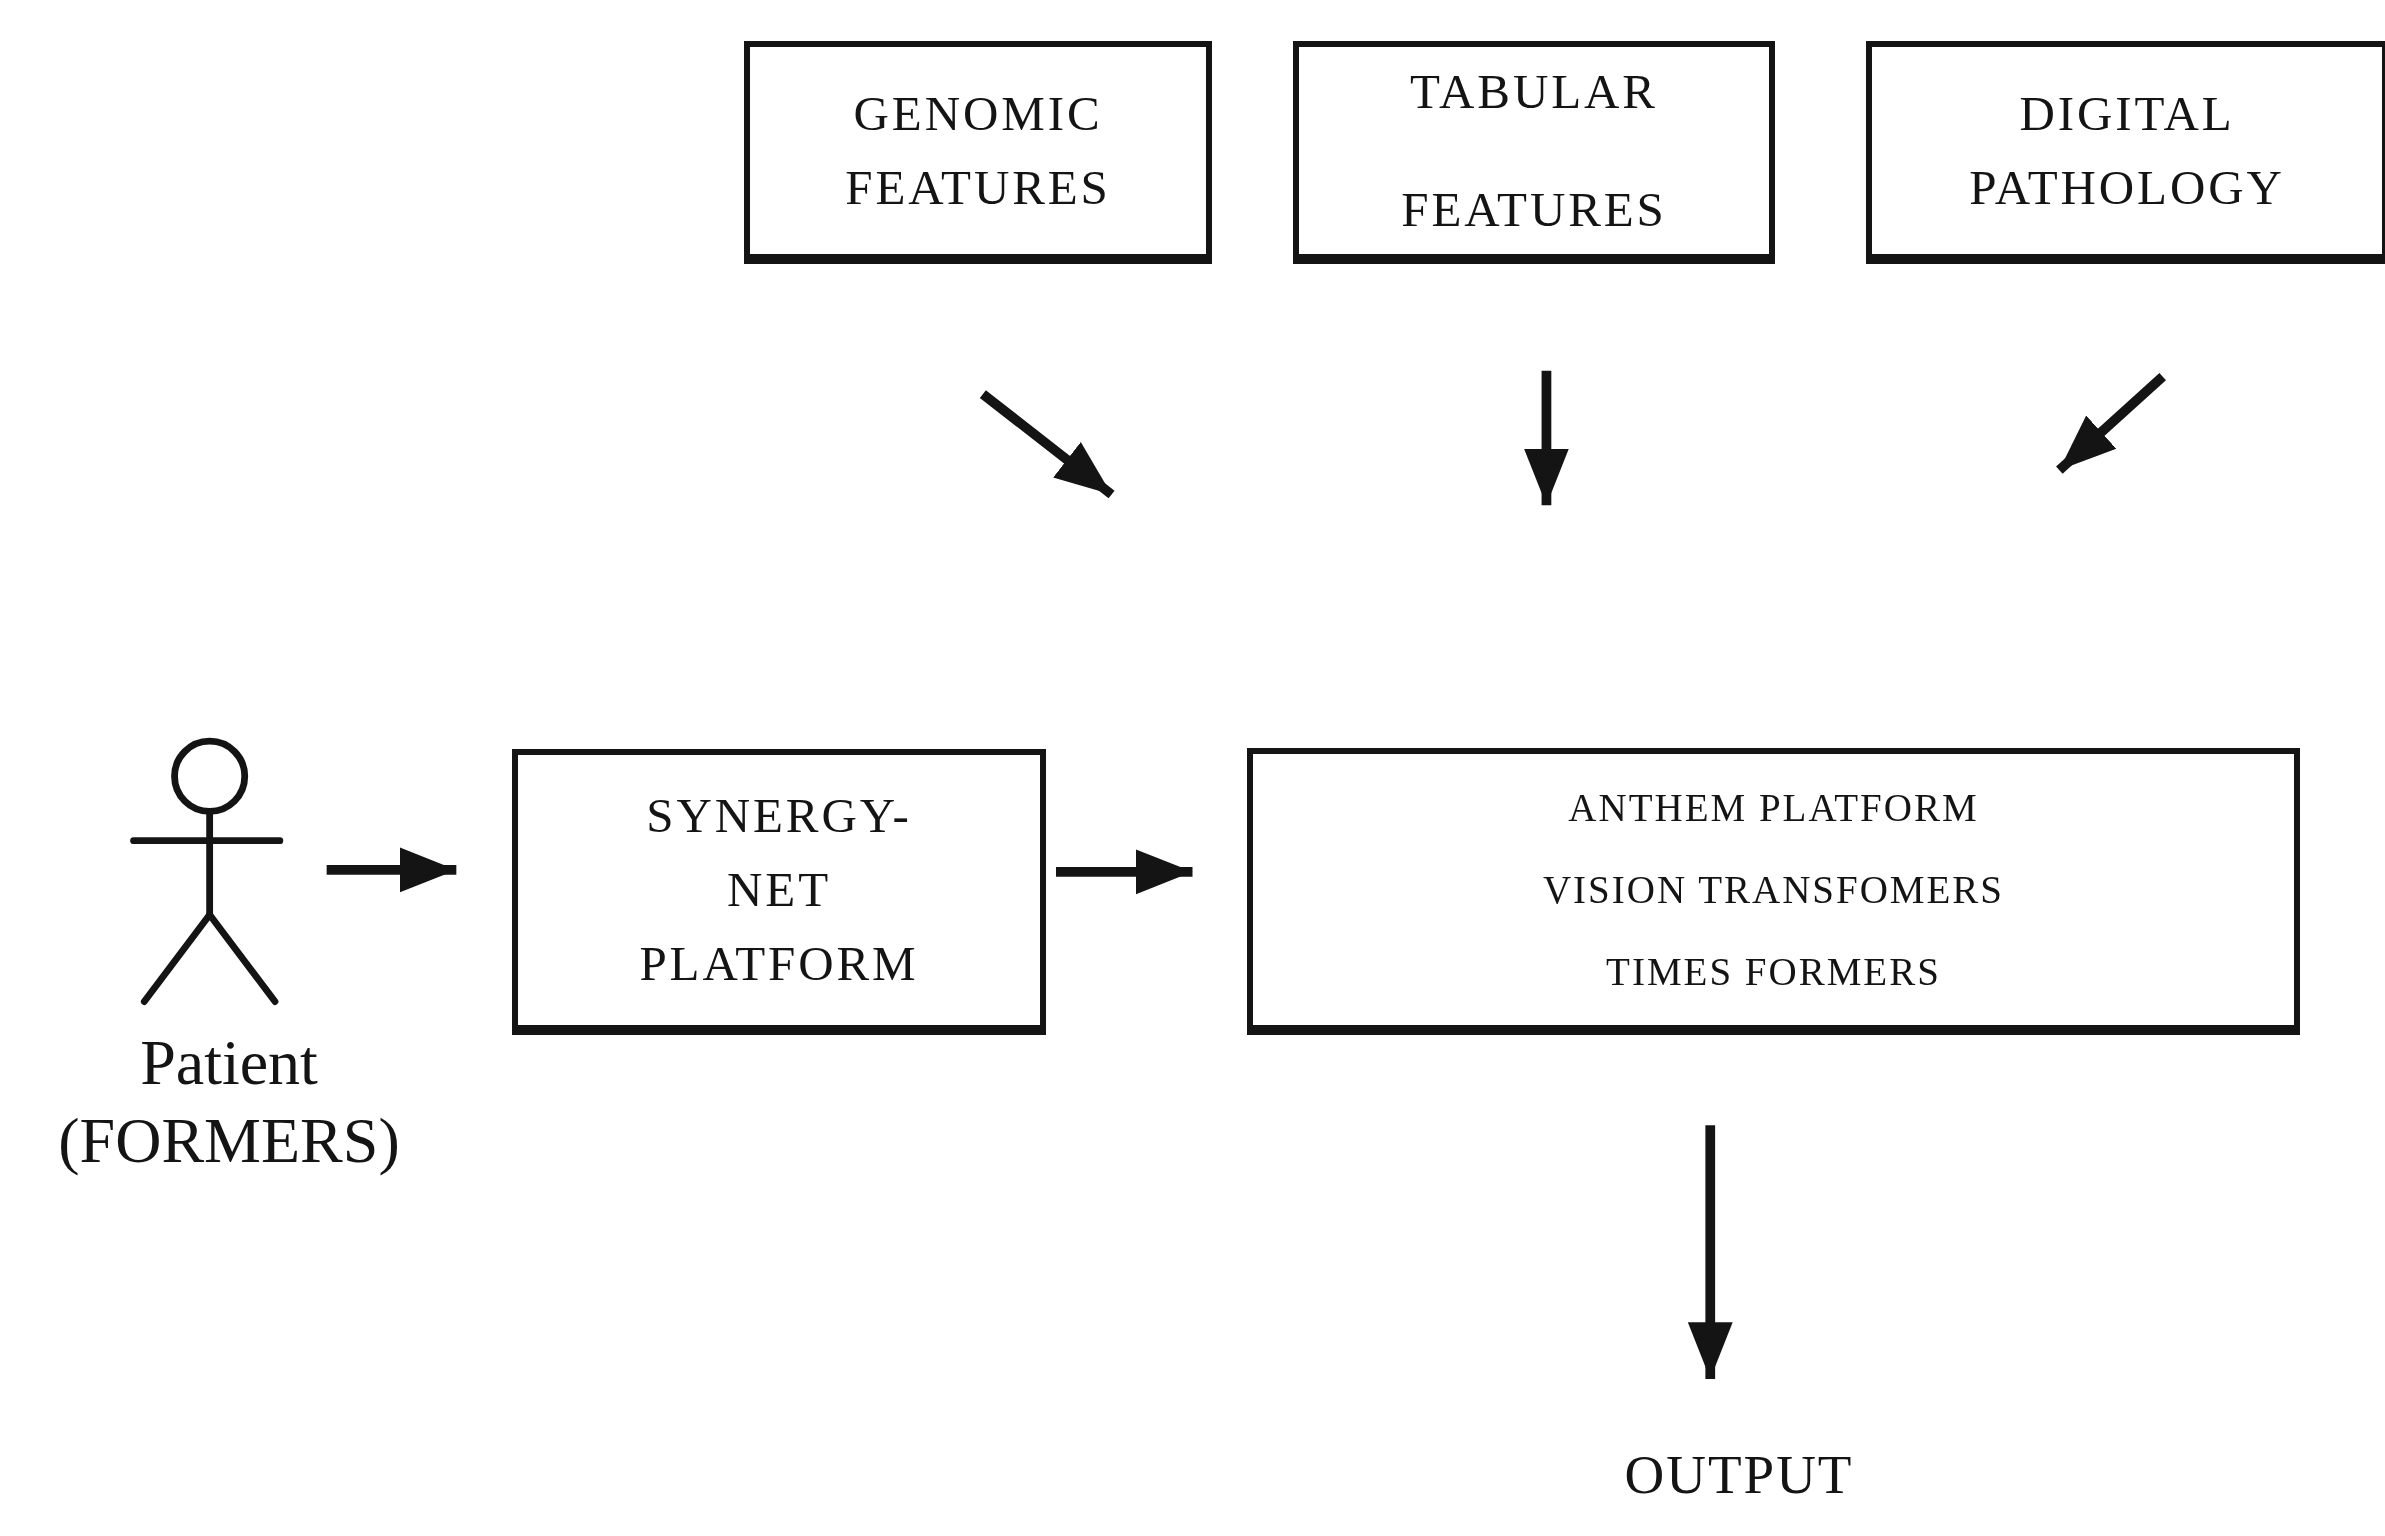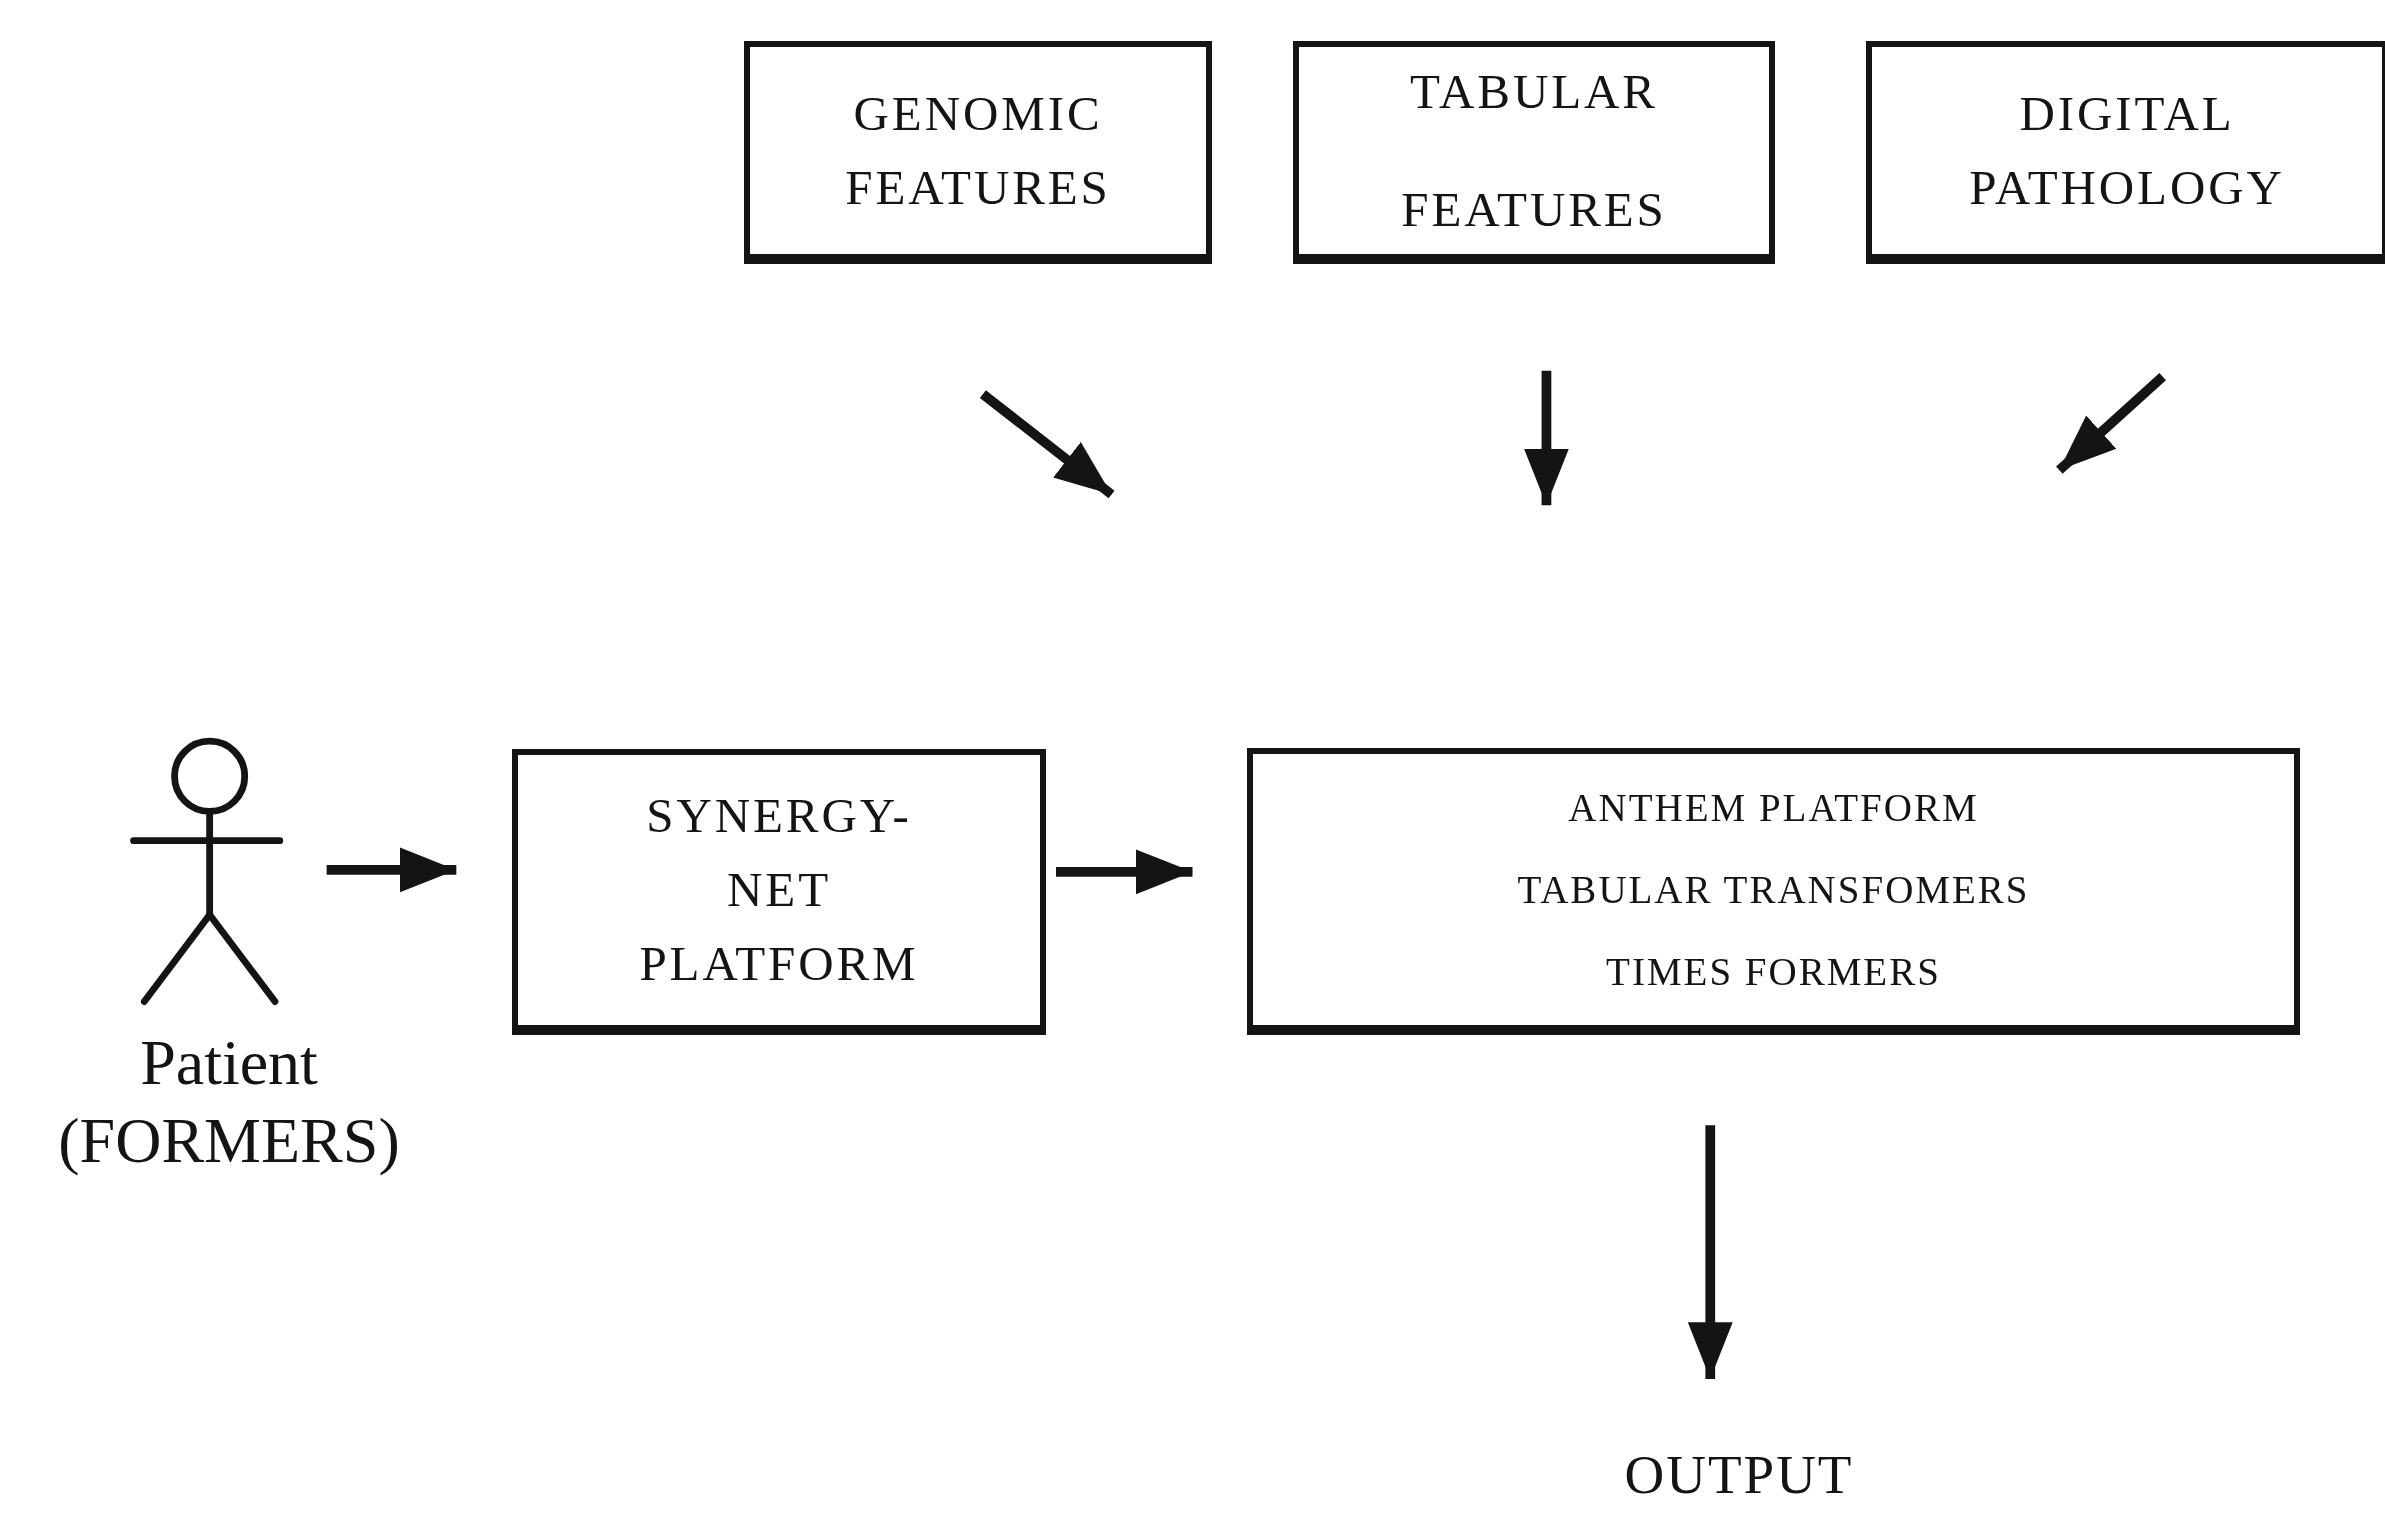--- a/index.html
+++ b/index.html
@@ -103,21 +103,21 @@
   </div>
 
   <div class="node node-synergy">
     <span class="ln">SYNERGY-</span>
     <span class="ln">NET</span>
     <span class="ln">PLATFORM</span>
   </div>
 
   <div class="node node-anthem">
     <span class="ln">ANTHEM PLATFORM</span>
-    <span class="ln">TABULAR TRANSFOMERS</span>
+    <span class="ln">VISION TRANSFOMERS</span>
     <span class="ln">TIMES FORMERS</span>
   </div>
 
   <div class="actor-label">
     <span class="ln">Patient</span>
     <span class="ln">(FORMERS)</span>
   </div>
 
   <div class="output-label">OUTPUT</div>
 

